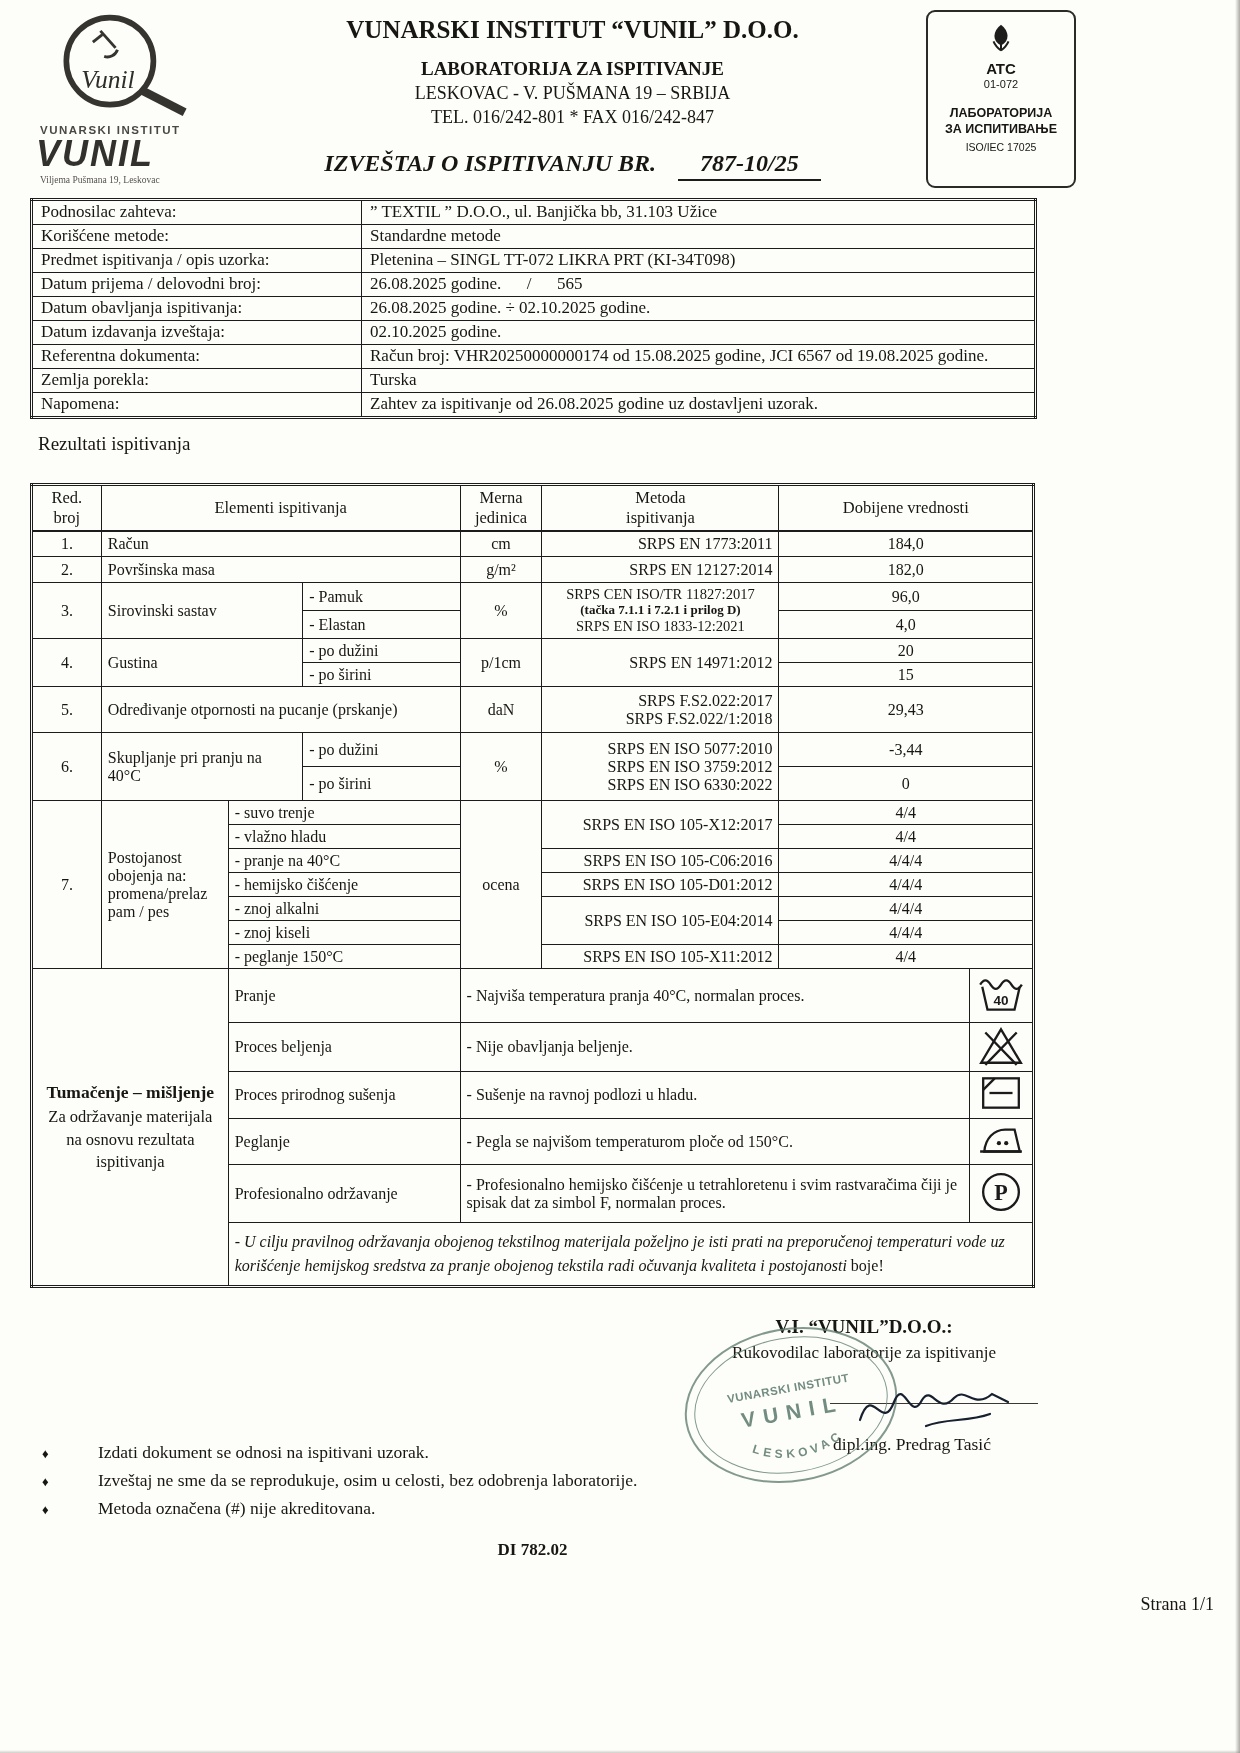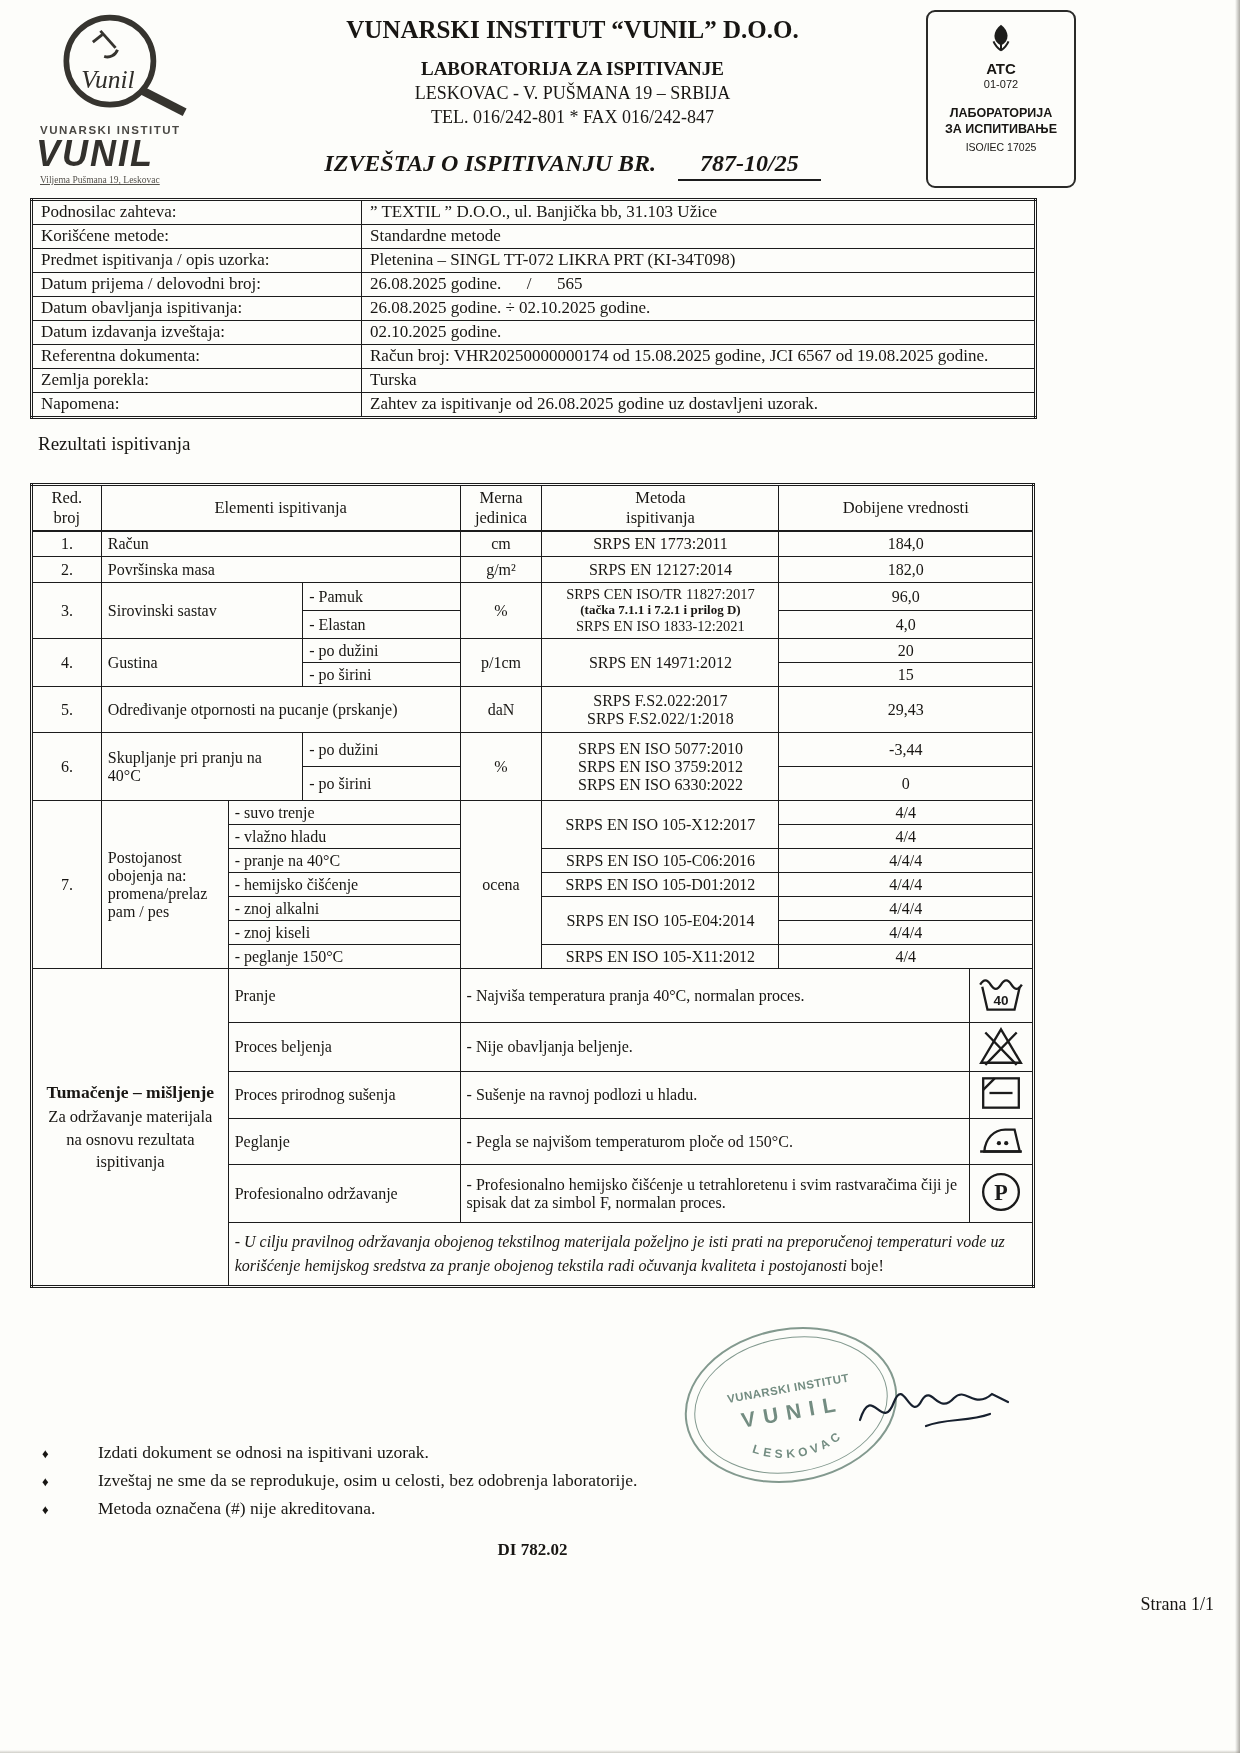--- a/index.html
+++ b/index.html
@@ -6,21 +6,21 @@
   body{width:1240px;height:1753px;background:#ffffff;font-family:"Liberation Serif",serif;color:#181613;}
   .page{position:relative;width:1240px;height:1753px;background:#fdfdfa;overflow:hidden;}
   .edge-r{position:absolute;top:0;right:0;width:5px;height:100%;background:linear-gradient(to left,#6a675f,rgba(255,255,255,0));opacity:.55;}
   .edge-b{position:absolute;left:0;bottom:0;width:100%;height:3px;background:linear-gradient(to top,#8a867c,rgba(255,255,255,0));opacity:.4;}
 
   
   .header{display:flex;padding:10px 0 0 34px;width:1076px;box-sizing:border-box;}
   .logo-col{width:225px;flex:0 0 auto;}
   .logo-inst{font-family:"Liberation Sans",sans-serif;font-weight:bold;font-size:11.5px;letter-spacing:1.5px;color:#4a4844;margin:4px 0 0 6px;}
   .logo-vunil{font-family:"Liberation Sans",sans-serif;font-weight:900;font-style:italic;font-size:36px;letter-spacing:2px;color:#33312d;margin:0 0 0 2px;line-height:1;}
-  .logo-addr{font-size:9.5px;color:#55524c;margin:3px 0 0 6px;text-decoration:underline;}
+  .logo-addr{font-size:9.5px;color:#55524c;margin:3px 0 0 6px;}
   .center-col{flex:1;text-align:center;padding:6px 40px 0 0;}
   .inst-name{font-size:25px;font-weight:bold;}
   .lab-name{font-size:19px;font-weight:bold;margin-top:14px;}
   .addr,.tel{font-size:18px;margin-top:3px;}
   .report-line{margin-top:22px;font-size:24px;font-weight:bold;font-style:italic;white-space:nowrap;}
   .report-number{display:inline-block;margin-left:16px;padding:0 22px 2px 22px;border-bottom:2.5px solid #1c1c1c;}
   .atc-badge{flex:0 0 auto;width:150px;height:178px;border:2px solid #2a2a28;border-radius:9px;text-align:center;padding-top:10px;box-sizing:border-box;font-family:"Liberation Sans",sans-serif;}
   .atc-name{font-weight:bold;font-size:15px;margin-top:2px;}
   .atc-code{font-size:11px;margin-top:1px;}
   .atc-lab{margin-top:16px;font-weight:bold;font-size:12.5px;line-height:1.25;}
@@ -35,21 +35,21 @@
   
   .results-title{font-size:19px;margin:14px 0 0 38px;}
 
   
   .main{border-collapse:collapse;margin:28px 0 0 30px;width:1005px;border:3px double #1c1c1c;}
   .main th,.main td{border:1px solid #1c1c1c;font-size:16px;font-weight:normal;padding:1px 6px;vertical-align:middle;}
   .main th{border-bottom:2px solid #1c1c1c;font-size:16.5px;}
   .pre{white-space:pre-line;}
   .c{text-align:center;}
   .l{text-align:left;padding-left:9px;}
-  .m{font-size:15px;}
+  .m{font-size:15px;text-align:right;}
   .m-sm{font-size:14.5px;line-height:1.15;}
   .m-xs{font-size:13px;line-height:1.15;font-weight:bold;}
   .sub{padding-left:10px;}
 
   
   .tum{text-align:center;vertical-align:middle;line-height:1.35;}
   .tum-bold{font-weight:bold;font-size:17.5px;}
   .tum-rest{font-size:16.5px;margin-top:2px;}
   .care-label{vertical-align:top;padding:6px 4px 0 10px;font-size:17px;}
   .care-text{vertical-align:middle;padding-left:14px;font-size:17px;}
@@ -370,20 +370,26 @@
     </tr>
     <tr style="height:64px">
       <td class="care-note" colspan="6">
         <span class="it">- U cilju pravilnog održavanja obojenog tekstilnog materijala poželjno je isti prati na preporučenoj temperaturi vode uz korišćenje hemijskog sredstva za pranje obojenog tekstila radi očuvanja kvaliteta i postojanosti</span>
         <span>boje!</span>
       </td>
     </tr>
   </tbody>
     </table>
 
+  <div class="sig">
+    <div class="sig-company">V.I. “VUNIL”D.O.O.:</div>
+    <div class="sig-role">Rukovodilac laboratorije za ispitivanje</div>
+    <div class="sig-line"></div>
+    <div class="sig-name">dipl.ing. Predrag Tasić</div>
+  </div>
 
   <svg class="stamp" width="230" height="166" viewBox="0 0 230 166">
     <g class="stampg">
       <ellipse cx="115" cy="83" rx="106" ry="76"></ellipse>
       <ellipse class="inner" cx="115" cy="83" rx="97" ry="67"></ellipse>
     </g>
     <g class="stampt">
       <text x="115" y="70" class="st1">VUNARSKI INSTITUT</text>
       <text x="115" y="97" class="st2">VUNIL</text>
       <path id="arcb" d="M 42 92 A 76 60 0 0 0 188 92" fill="none" stroke="none"></path>

